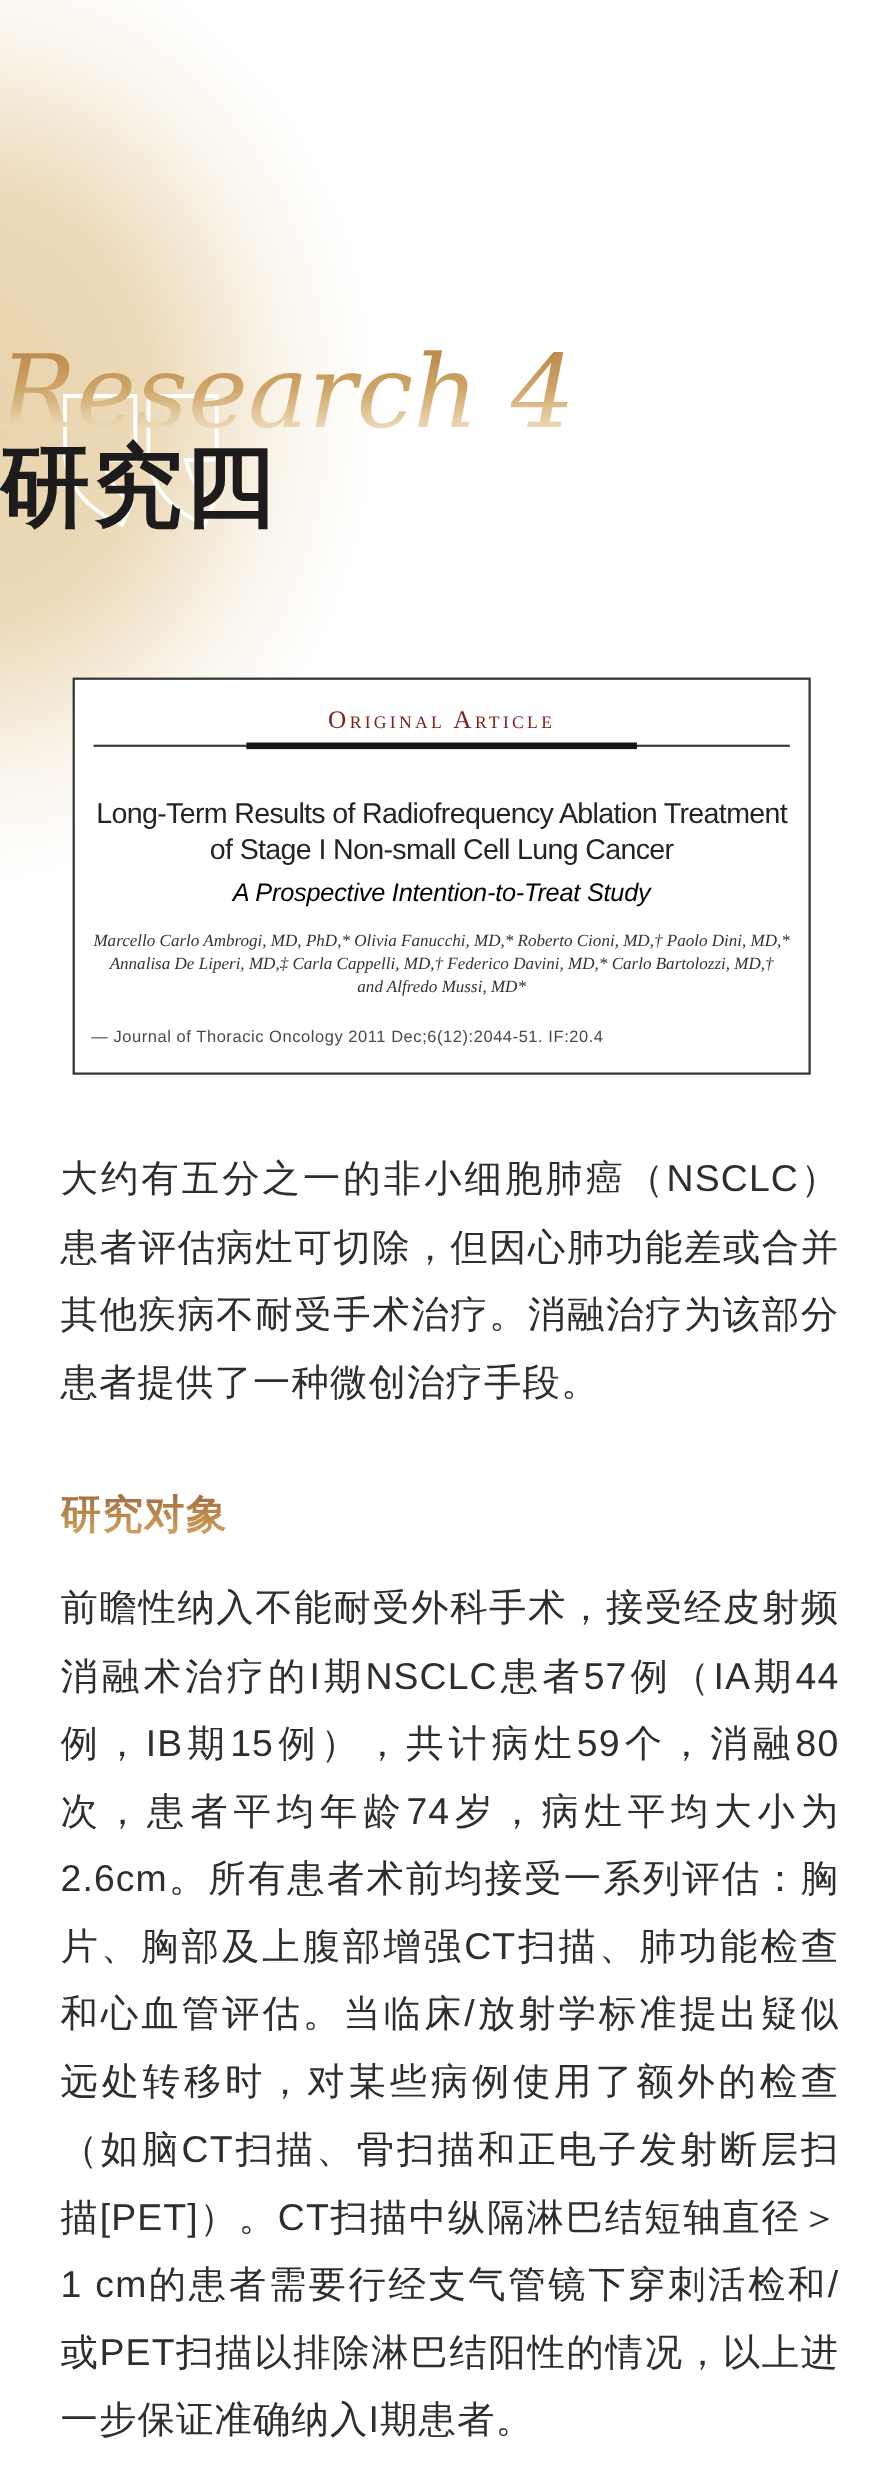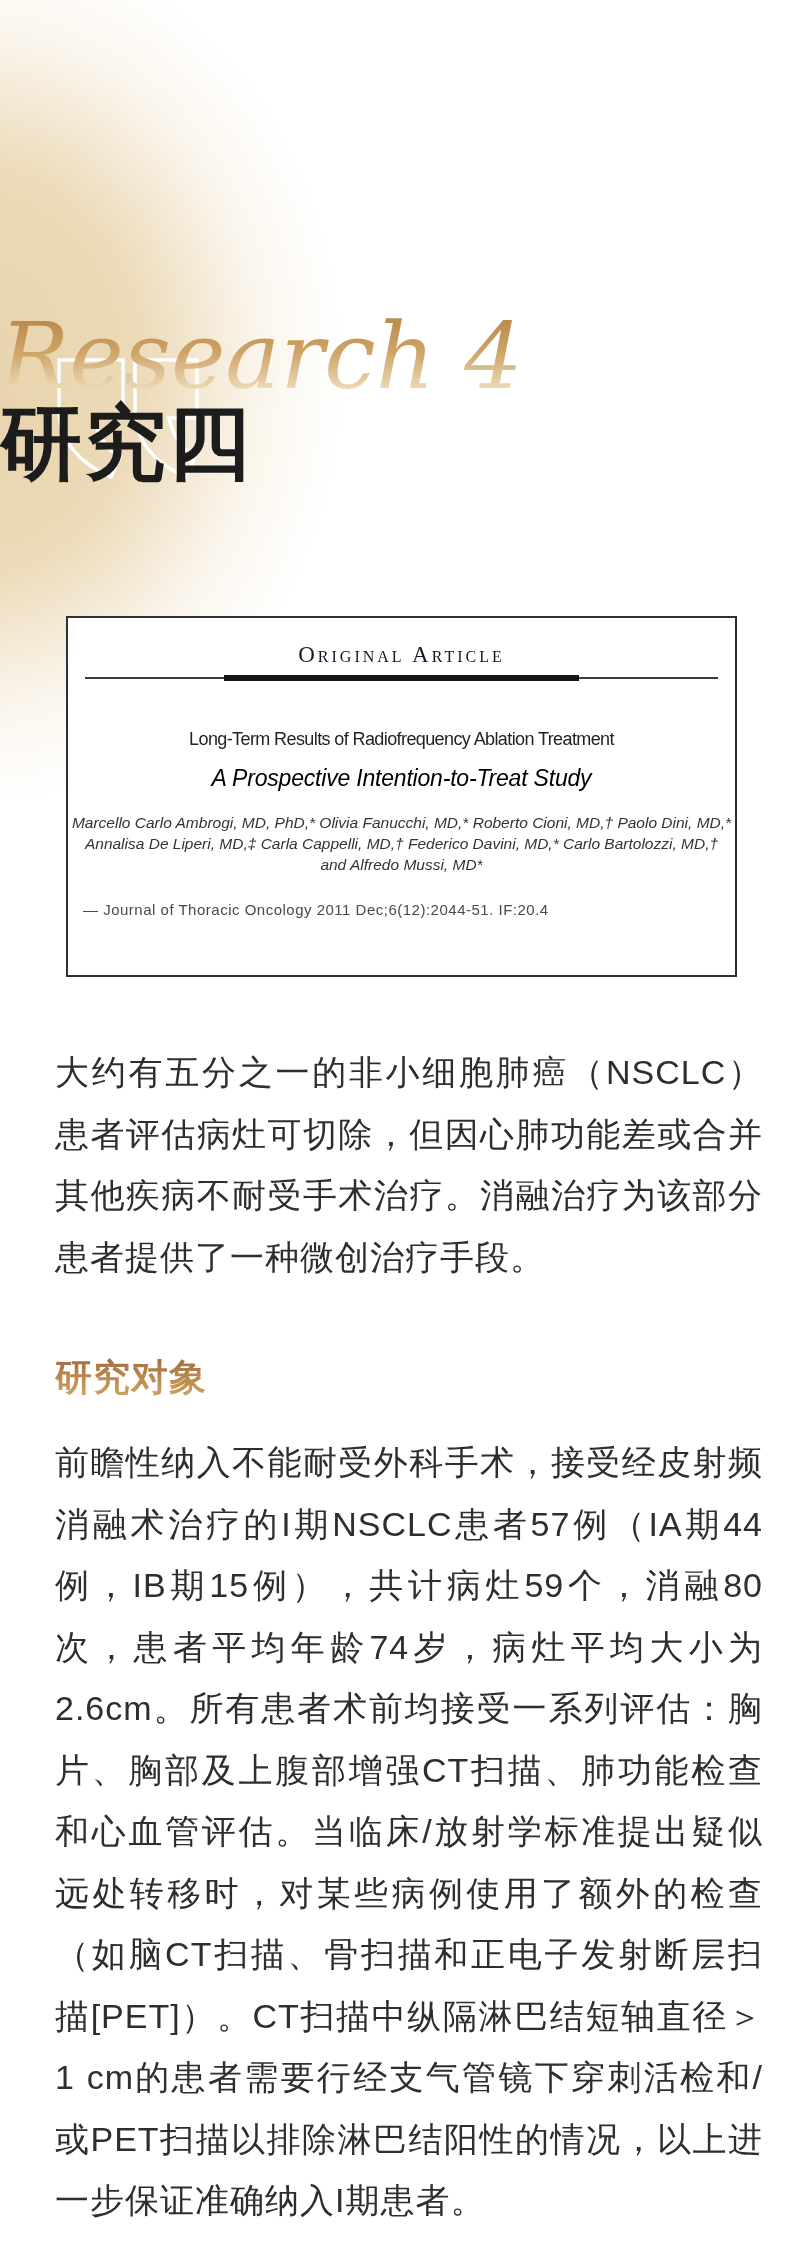--- a/index.html
+++ b/index.html
@@ -50,47 +50,47 @@
     background:#ffffff;
     box-sizing:content-box;
   }
   .eyebrow{
     margin-top:24px;
     text-align:center;
     font-family:"Liberation Serif", serif;
     font-variant:small-caps;
     font-size:23px;
     letter-spacing:3px;
-    color:#0f172a;
+    color:#7f1d1d;
   }
   .rule{position:relative;margin:7px 17px 0 17px;height:6px;}
   .rule-thin{position:absolute;left:0;right:0;top:2px;height:2px;background:#3c3c3c;}
   .rule-thick{position:absolute;left:22%;width:56%;top:0;height:6px;background:#161616;}
   .paper-title{
     margin:42px 0 0 0;
     text-align:center;
-    font-size:18px;
+    font-size:26px;
     font-weight:400;
     letter-spacing:-0.6px;
     line-height:33px;
     color:#232323;
     white-space:nowrap;
   }
   .paper-subtitle{
     margin-top:9px;
     text-align:center;
     font-style:italic;
     font-size:23px;
     letter-spacing:-0.2px;
     color:#000000;
   }
   .authors{
     margin-top:20px;
     text-align:center;
-    font-family:Liberation Sans, sans-serif;
+    font-family:Liberation Serif, serif;
     font-style:italic;
     font-size:15.5px;
     line-height:21px;
     color:#333333;
     white-space:nowrap;
   }
   .journal-line{
     margin-top:26px;
     padding-left:15px;
     font-size:15px;
@@ -145,21 +145,21 @@
     <div class="script-title">Research 4</div>
     <div class="cn-title">研究四</div>
   </div>
 
   <div class="article-card">
     <div class="eyebrow">Original Article</div>
     <div class="rule">
       <span class="rule-thin"></span>
       <span class="rule-thick"></span>
     </div>
-    <h1 class="paper-title"><span>Long-Term Results of Radiofrequency Ablation Treatment</span><br></h1>
+    <h1 class="paper-title"><span>Long-Term Results of Radiofrequency Ablation Treatment</span><br><span>of Stage I Non-small Cell Lung Cancer</span></h1>
     <div class="paper-subtitle">A Prospective Intention-to-Treat Study</div>
     <div class="authors">
       <div>Marcello Carlo Ambrogi, MD, PhD,* Olivia Fanucchi, MD,* Roberto Cioni, MD,† Paolo Dini, MD,*</div>
       <div>Annalisa De Liperi, MD,‡ Carla Cappelli, MD,† Federico Davini, MD,* Carlo Bartolozzi, MD,†</div>
       <div>and Alfredo Mussi, MD*</div>
     </div>
     <div class="journal-line">
       <span class="j-dash">—</span>
       <span class="j-name">Journal of Thoracic Oncology</span>
       <span class="j-issue">2011 Dec;6(12):2044-51.</span>

